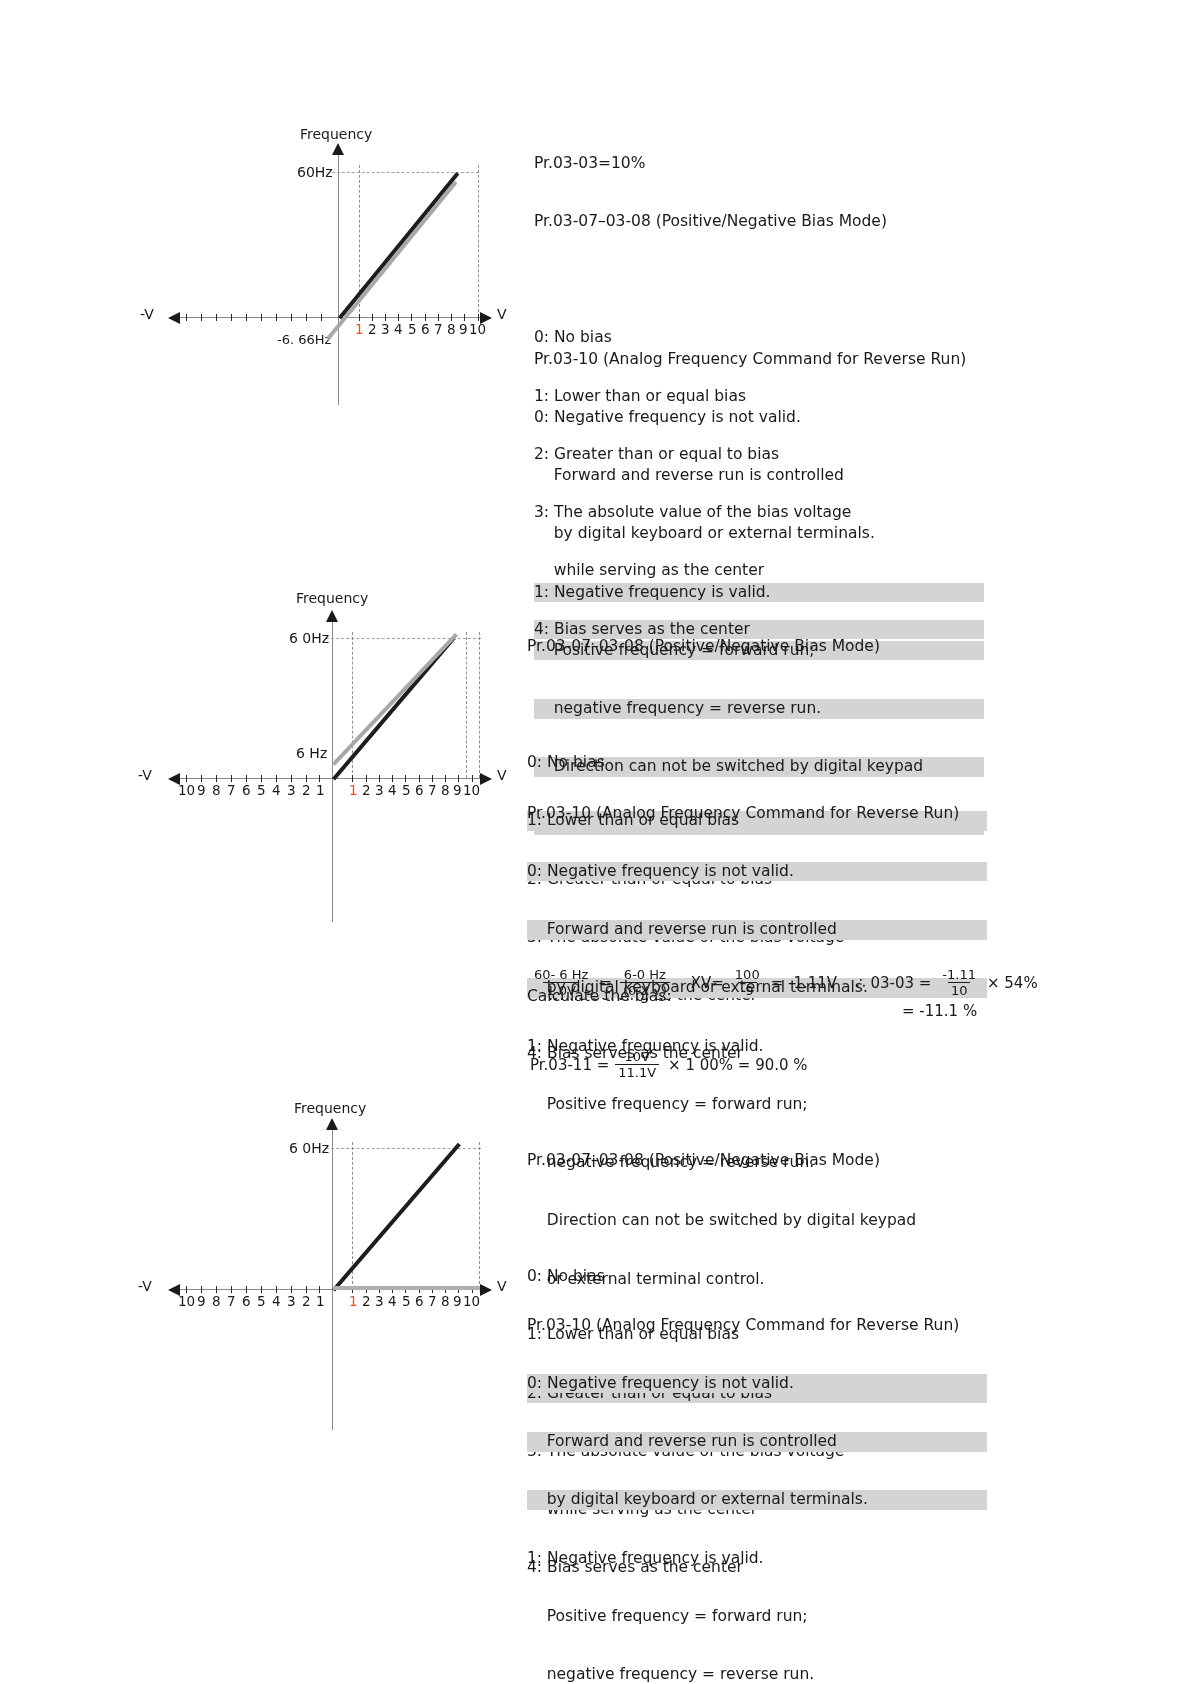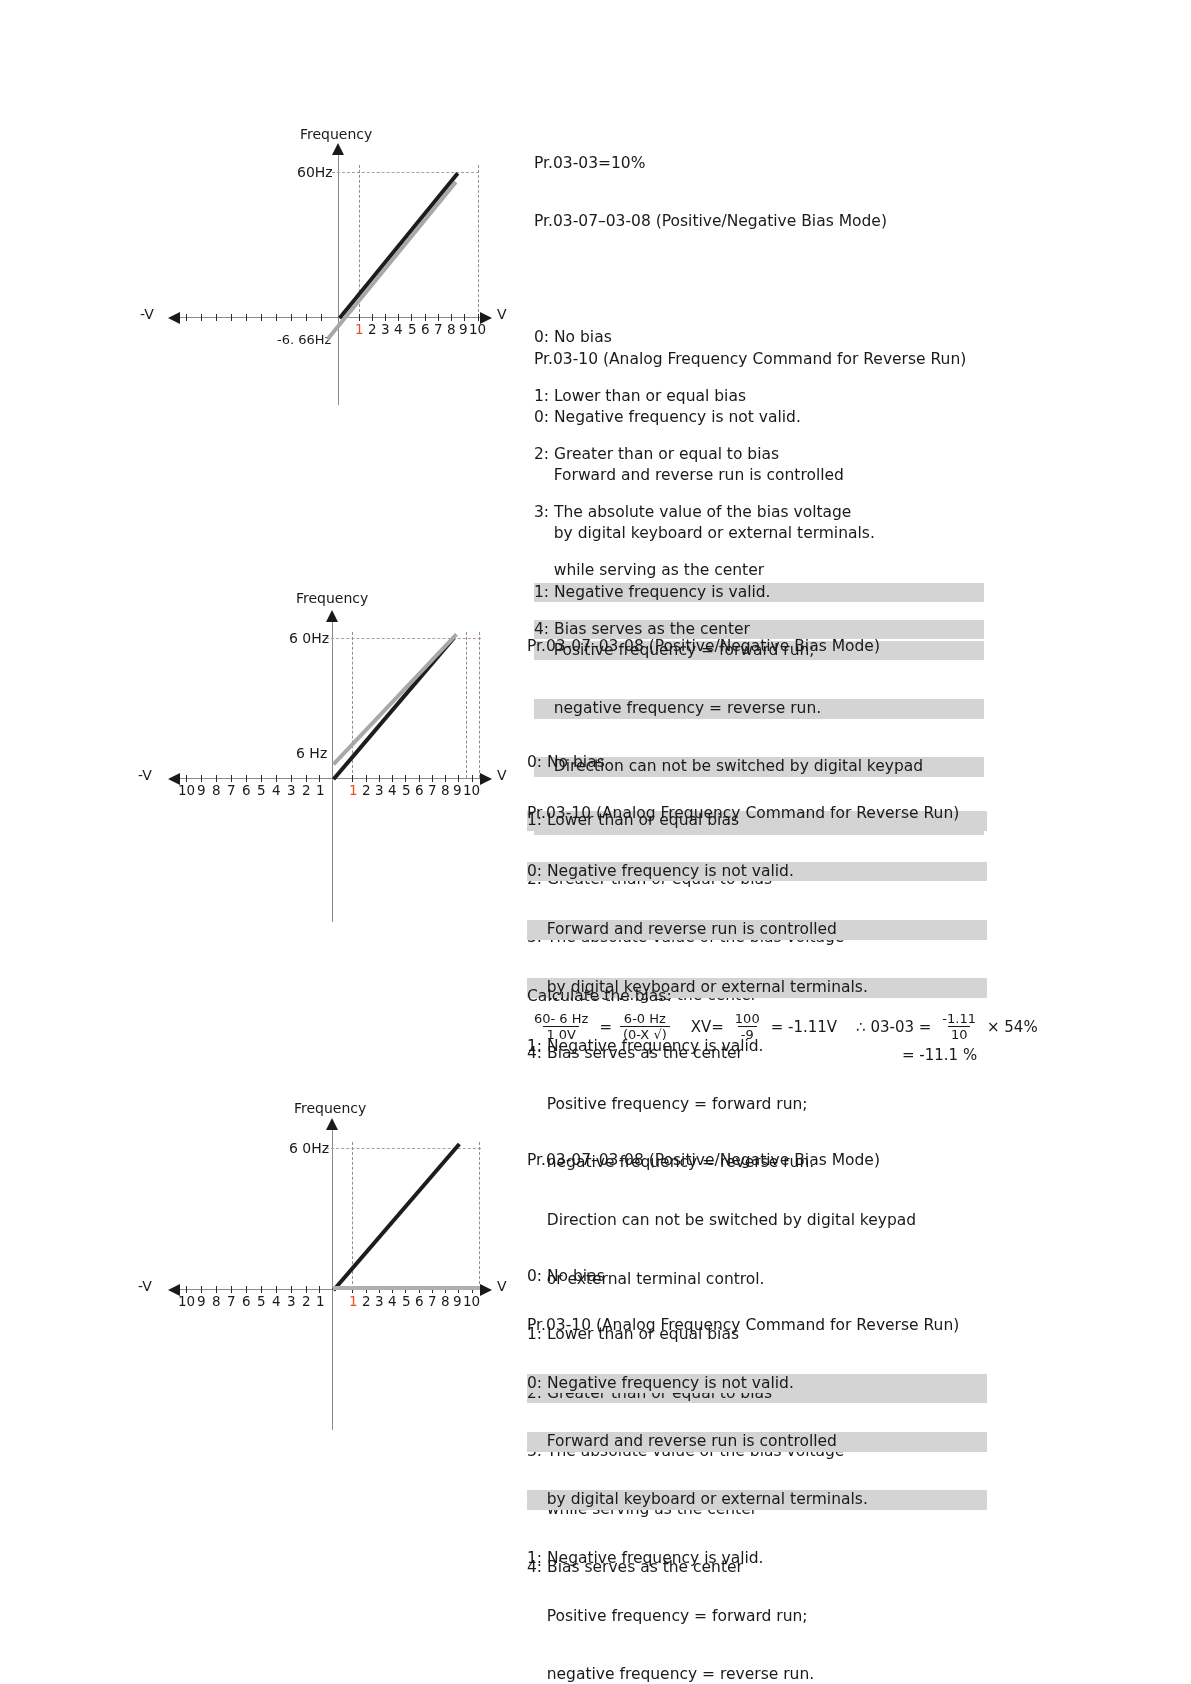--- a/index.html
+++ b/index.html
@@ -31,21 +31,21 @@
   .lbl.sm{font-size:13px;}
   .axname{position:absolute;font-size:14px;white-space:nowrap;}
   .ticknum{position:absolute;font-size:13.5px;white-space:nowrap;}
   .ticknum.red{color:#e8502a;}
   .curve{position:absolute;transform-origin:0 0;}
   .curve.black{background:#1d1d1d;}
   .curve.gray{background:#a8a8a8;}
   .curve.flatgray{background:#b0b0b0;}
 
   
-  .math{position:absolute;font-size:14px;white-space:nowrap;display:flex;align-items:center;margin-top:44px;}
+  .math{position:absolute;font-size:14px;white-space:nowrap;display:flex;align-items:center;}
   .frac{display:inline-flex;flex-direction:column;align-items:center;vertical-align:middle;margin:0 3px;}
   .frac .num{font-size:13px;line-height:14px;padding:0 3px;}
   .frac .den{font-size:13px;line-height:15px;padding:0 3px;border-top:1.3px solid #1a1a1a;}
   .op{margin:0 5px;font-size:15px;}
   .plain{font-size:15px;}
 </style>
 </head>
 <body>
 
 <div class="page">
@@ -246,20 +246,28 @@
     <span class="den">10</span>
   </span>
   <span class="op">× 54%</span>
 </div>
 
 <div class="math" style="left:902px;top:1002px;justify-content:center;">
   <span class="plain">= -11.1 %</span>
 </div>
 
 
+<div class="math" style="left:530px;top:1050px;">
+  <span class="plain">Pr.03-11 =</span>
+  <span class="frac" style="margin-left:6px;">
+    <span class="num">10V</span>
+    <span class="den">11.1V</span>
+  </span>
+  <span class="plain" style="margin-left:6px;">× 1 00% = 90.0 %</span>
+</div>
 
 <div class="chart" style="left:0;top:1092px;width:520px;height:260px;">
   <div class="axname" style="left:294px;top:8px;">Frequency</div>
   <div class="axisline v" style="left:332px;top:38px;height:300px;"></div>
   <div class="arrow-up" style="left:326px;top:26px;"></div>
   <div class="axisline h" style="left:172px;top:197px;width:310px;"></div>
   <div class="arrow-right" style="left:480px;top:192px;"></div>
   <div class="arrow-left" style="left:168px;top:192px;"></div>
   <div class="axname" style="left:138px;top:186px;">-V</div>
   <div class="axname" style="left:497px;top:186px;">V</div>

